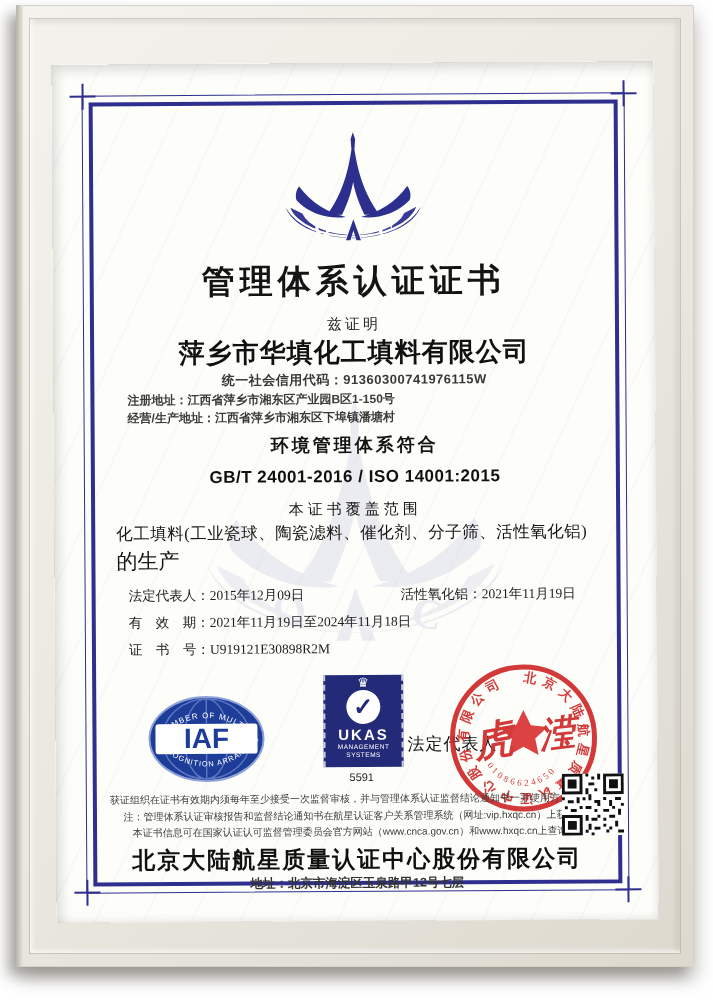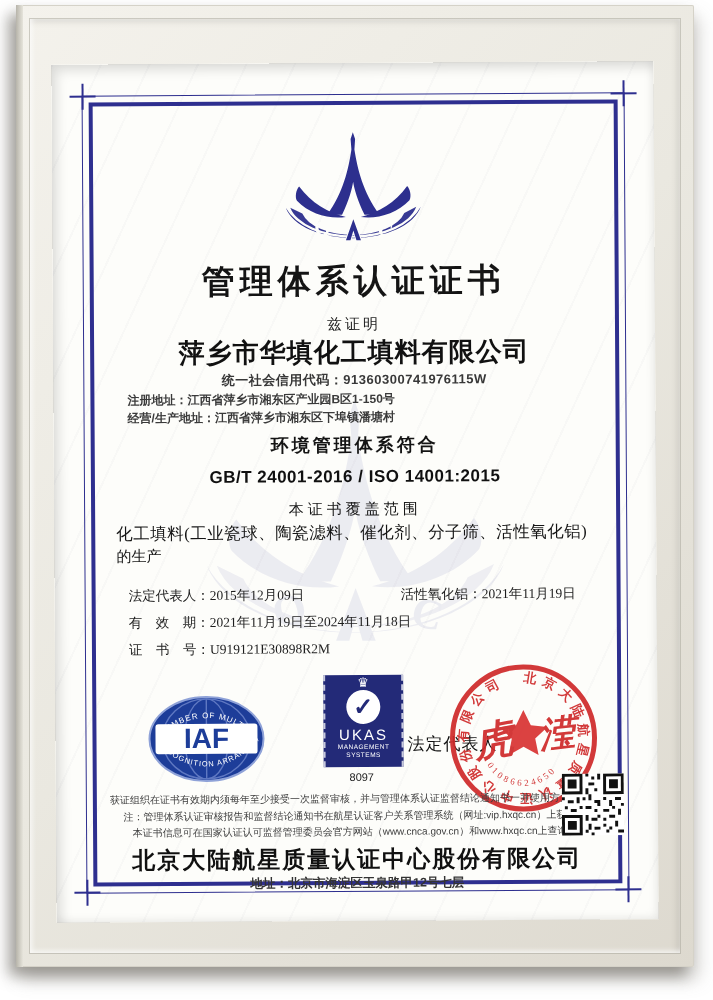--- a/index.html
+++ b/index.html
@@ -35,32 +35,32 @@
   .title{top:196px;font-size:33px;font-weight:800;letter-spacing:5px;color:#141414;}
   .certify{top:252px;font-size:15px;color:#222;letter-spacing:3px;}
   .company{top:272px;font-size:26px;font-weight:800;letter-spacing:1px;color:#111;}
   .credit{top:308px;font-size:13px;font-weight:700;color:#383838;letter-spacing:.5px;}
   .addr1{top:328px;left:74px;font-size:12px;font-weight:700;color:#3a3a3a;text-align:left;}
   .addr2{top:346px;left:74px;font-size:12px;font-weight:700;color:#3a3a3a;text-align:left;}
   .system{top:370px;font-size:18px;font-weight:600;letter-spacing:3px;color:#141414;}
   .standard{top:404px;font-size:17px;font-weight:800;letter-spacing:.5px;color:#101010;}
   .scopetitle{top:437px;font-size:15px;letter-spacing:4px;color:#161616;}
   .scope1{top:459px;left:62px;font-size:16.5px;color:#151515;text-align:left;letter-spacing:.5px;}
-  .scope2{top:483px;left:62px;font-size:15px;color:#151515;text-align:center;}
+  .scope2{top:483px;left:62px;font-size:21px;color:#151515;text-align:center;}
   .dline{left:74px;right:30px;font-size:13.5px;color:#1d1d1d;text-align:left;}
   .d1{top:523px;} .d2{top:550px;} .d3{top:577px;}
   .dright{position:absolute;left:272px;top:0;}
   .legal{left:352px;top:670px;font-size:17px;color:#111;letter-spacing:1px;}
   .iaf{left:92px;top:630px;}
   .ukasbox{left:268px;top:612px;width:76px;height:92px;background:#232a78;color:#fff;text-align:center;
            border-left:2px dashed rgba(255,255,255,.75);border-right:2px dashed rgba(255,255,255,.75);}
   .ukasbox .crown{font-size:13px;line-height:15px;}
   .ukasbox .circ{width:34px;height:34px;margin:0 auto;background:#fff;border-radius:50%;
                  color:#232a78;font-size:24px;font-weight:800;line-height:34px;}
-  .ukasbox .uk{font-size:15px;font-weight:400;letter-spacing:2px;margin-top:2px;}
+  .ukasbox .uk{font-size:15px;font-weight:700;letter-spacing:2px;margin-top:2px;}
   .ukasbox .ms{font-size:6.5px;letter-spacing:.5px;line-height:8px;}
   .ukasnum{left:268px;top:708px;width:76px;text-align:center;font-size:11px;color:#222;}
   .seal{left:388px;top:596px;opacity:.93;}
   .fine{top:728px;left:24px;width:540px;text-align:center;font-size:10px;line-height:16.5px;color:#3d3d3d;}
   .qr{left:506px;top:712px;}
   .issuer{top:781px;font-size:23px;font-weight:800;letter-spacing:2px;color:#101010;}
   .iaddr{top:812px;font-size:12.5px;font-weight:700;color:#333;}
 </style>
 </head>
 <body>
@@ -157,21 +157,21 @@
         <text x="59" y="54" text-anchor="middle" font-size="28" font-weight="bold" fill="#1d3d99" font-family="Liberation Sans, sans-serif">IAF</text>
       </svg>
 
       <div class="abs ukasbox sans">
         <div class="crown">♛</div>
         <div class="circ">✓</div>
         <div class="uk">UKAS</div>
         <div class="ms">MANAGEMENT</div>
         <div class="ms">SYSTEMS</div>
       </div>
-      <div class="abs ukasnum sans">8097</div>
+      <div class="abs ukasnum sans">5591</div>
 
       <div class="abs legal">法定代表人</div>
 
       <svg class="abs seal" width="160" height="160" viewBox="0 0 160 160">
         <circle cx="80" cy="80" r="71" fill="none" stroke="#cf2b2b" stroke-width="5"></circle>
         <defs>
           <path id="sealRing" d="M80 80 m 0 -56 a 56 56 0 1 1 -0.01 0"></path>
           <path id="sealDigits" d="M38 86 a 42 42 0 0 0 84 0"></path>
         </defs>
         <text font-size="13" fill="#cf2b2b" font-weight="bold" letter-spacing="5.5">

